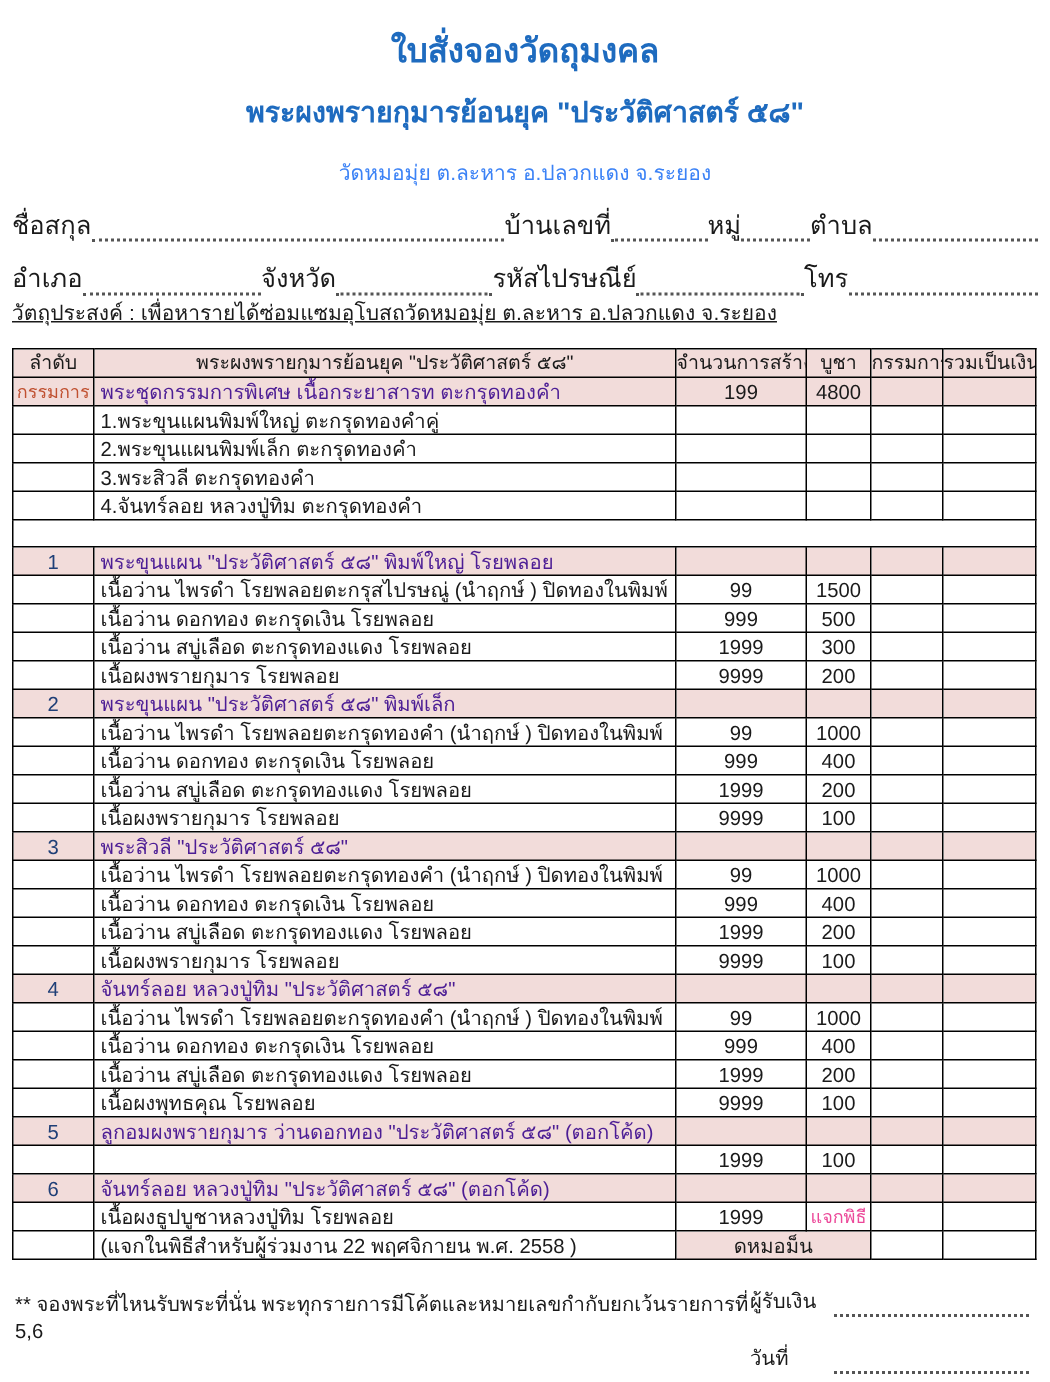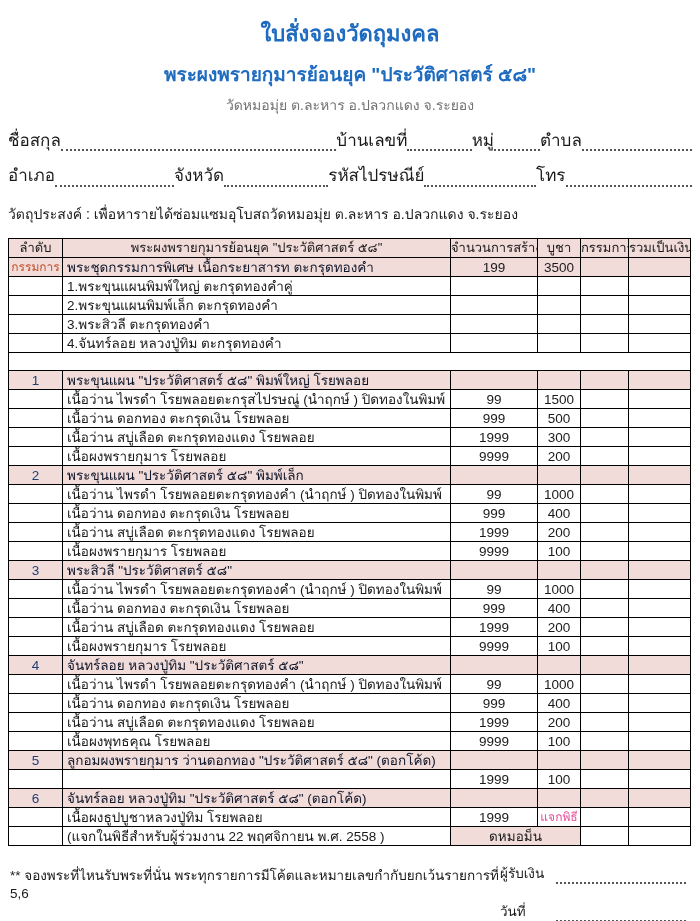--- a/index.html
+++ b/index.html
@@ -8,46 +8,46 @@
     width:700px; height:921px; position:relative; overflow:hidden;
     font-family:"Liberation Sans","DejaVu Sans",sans-serif;
     color:#1a1a1a; font-size:13.5px;
   }
   .sheet { padding:10px 8px 0 8px; }
 
   
   .titles { text-align:center; }
   .t1 { color:#1e6bbf; font-size:22px; font-weight:bold; margin-top:6px; }
   .t2 { color:#1e6bbf; font-size:19px; font-weight:bold; margin-top:8px; }
-  .t3 { color:#737373; font-size:14px; margin-top:5px; }
+  .t3 { color:#3b82f6; font-size:14px; margin-top:15px; }
 
   
   .fline { display:flex; align-items:flex-end; margin-top:14px; font-size:17px; line-height:1.25; }
   .fline .lbl { white-space:nowrap; }
   .dots { display:inline-block; border-bottom:2px dotted #555; height:1em; }
   .w-name   { flex-grow:30; }
   .w-house  { flex-grow:7; }
   .w-moo    { flex-grow:5; }
   .w-tambon { flex-grow:12; }
   .w-amphoe { flex-grow:16; }
   .w-prov   { flex-grow:14; }
   .w-zip    { flex-grow:15; }
   .w-tel    { flex-grow:17; }
-  .purpose { margin-top:16px; font-size:14px; }
+  .purpose { font-size:14px;text-decoration:underline; }
 
   
   table { border-collapse:collapse; table-layout:fixed; width:584px; margin-top:13px; }
   td { border:1.5px solid #000; height:19px; line-height:1.15; overflow:hidden;
        white-space:nowrap; text-align:center; padding:0 1px; }
   td.col1 { text-align:left; padding-left:4px; }
   tr.row-head td, tr.row-section td, tr.row-committee td { background:#f2dcda; }
   tr.row-head td { font-size:13px; padding:2px 0; }
   tr.row-head td.col1 { text-align:center; }
   tr.row-section td.col0 { color:#1f3f77; }
-  tr.row-section td.col1, tr.row-committee td.col1 { color:#0f172a; }
+  tr.row-section td.col1, tr.row-committee td.col1 { color:#4c1d95; }
   tr.row-committee td.col0 { color:#c05030; font-size:12px; }
   tr.row-empty td { border-left:1.5px solid #000; border-right:1.5px solid #000; height:18px; background:#fff; }
   td.orange { color:#ec4899; font-size:12px; }
   td.sum { background:#f2dcda; text-align:center; }
 
   
   .footer { display:flex; margin-top:16px; padding:0 2px; }
   .note { font-size:13.5px; flex:1; padding-top:2px; }
   .sign { width:190px; font-size:13.5px; }
   .srow { display:flex; align-items:flex-end; margin-bottom:16px; }
@@ -104,21 +104,21 @@
           <td class="col1">พระผงพรายกุมารย้อนยุค "ประวัติศาสตร์ ๕๘"</td>
           <td class="col2">จำนวนการสร้าง</td>
           <td class="col3">บูชา</td>
           <td class="col4">กรรมการ</td>
           <td class="col5">รวมเป็นเงิน</td>
         </tr>
         <tr class="row-committee">
           <td class="col0">กรรมการ</td>
           <td class="col1">พระชุดกรรมการพิเศษ เนื้อกระยาสารท ตะกรุดทองคำ</td>
           <td class="col2">199</td>
-          <td class="col3">3500</td>
+          <td class="col3">4800</td>
           <td class="col4"></td>
           <td class="col5"></td>
         </tr>
         <tr class="row-item">
           <td class="col0"></td>
           <td class="col1">1.พระขุนแผนพิมพ์ใหญ่ ตะกรุดทองคำคู่</td>
           <td class="col2"></td>
           <td class="col3"></td>
           <td class="col4"></td>
           <td class="col5"></td>

